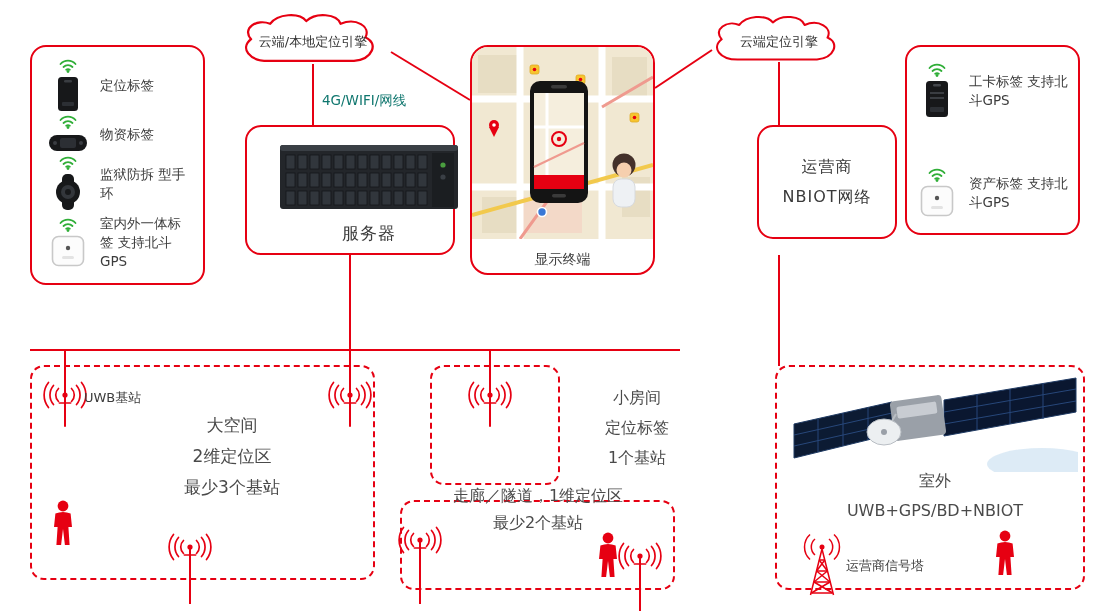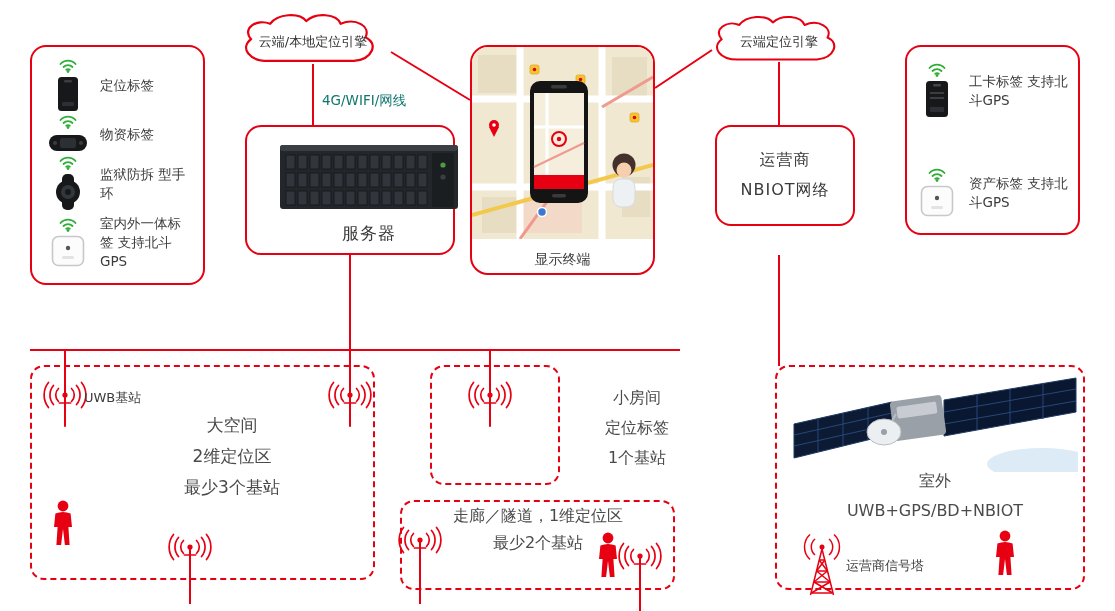--- a/index.html
+++ b/index.html
@@ -291,21 +291,21 @@
 
       <g>
         <circle cx="152" cy="118" r="11.5" fill="#44312b"></circle>
         <circle cx="152" cy="123" r="7.5" fill="#f6cfae"></circle>
         <rect x="141" y="132" width="22" height="28" rx="8" fill="#eef1f4" stroke="#d7dade"></rect>
       </g>
     </svg>
     <div class="terminal-label">显示终端</div>
   </div>
 
-  <div class="redbox operator-box" style="left:715px;top:125px;width:140px;height:101px;">
+  <div class="redbox operator-box" style="left:757px;top:125px;width:140px;height:114px;">
     <span>运营商</span>
     <span>NBIOT网络</span>
   </div>
 
   <div class="redbox panel" style="left:905px;top:45px;width:175px;height:190px;padding:16px 4px;">
 
     <div class="tag-row">
       <div class="tag-icons">
         <svg width="18" height="14" viewBox="0 0 18 14">
           <g fill="none" stroke="#2fae37" stroke-width="1.8" stroke-linecap="round">
@@ -377,21 +377,21 @@
     <span class="zl">2维定位区</span>
     <span class="zl">最少3个基站</span>
   </div>
 
   <div class="zone-text mid-zone" style="left:577px;top:383px;width:120px;">
     <span class="zl">小房间</span>
     <span class="zl">定位标签</span>
     <span class="zl">1个基站</span>
   </div>
 
-  <div class="zone-text mid-zone" style="left:408px;top:502px;width:260px;line-height:27px;">
+  <div class="zone-text mid-zone" style="left:408px;top:482px;width:260px;line-height:27px;">
     <span class="zl">走廊／隧道，1维定位区</span>
     <span class="zl">最少2个基站</span>
   </div>
 
   <div class="zone-text mid-zone" style="left:810px;top:466px;width:250px;">
     <span class="zl">室外</span>
     <span class="zl">UWB+GPS/BD+NBIOT</span>
   </div>
 
   <div class="small-label" style="left:846px;top:557px;">运营商信号塔</div>

